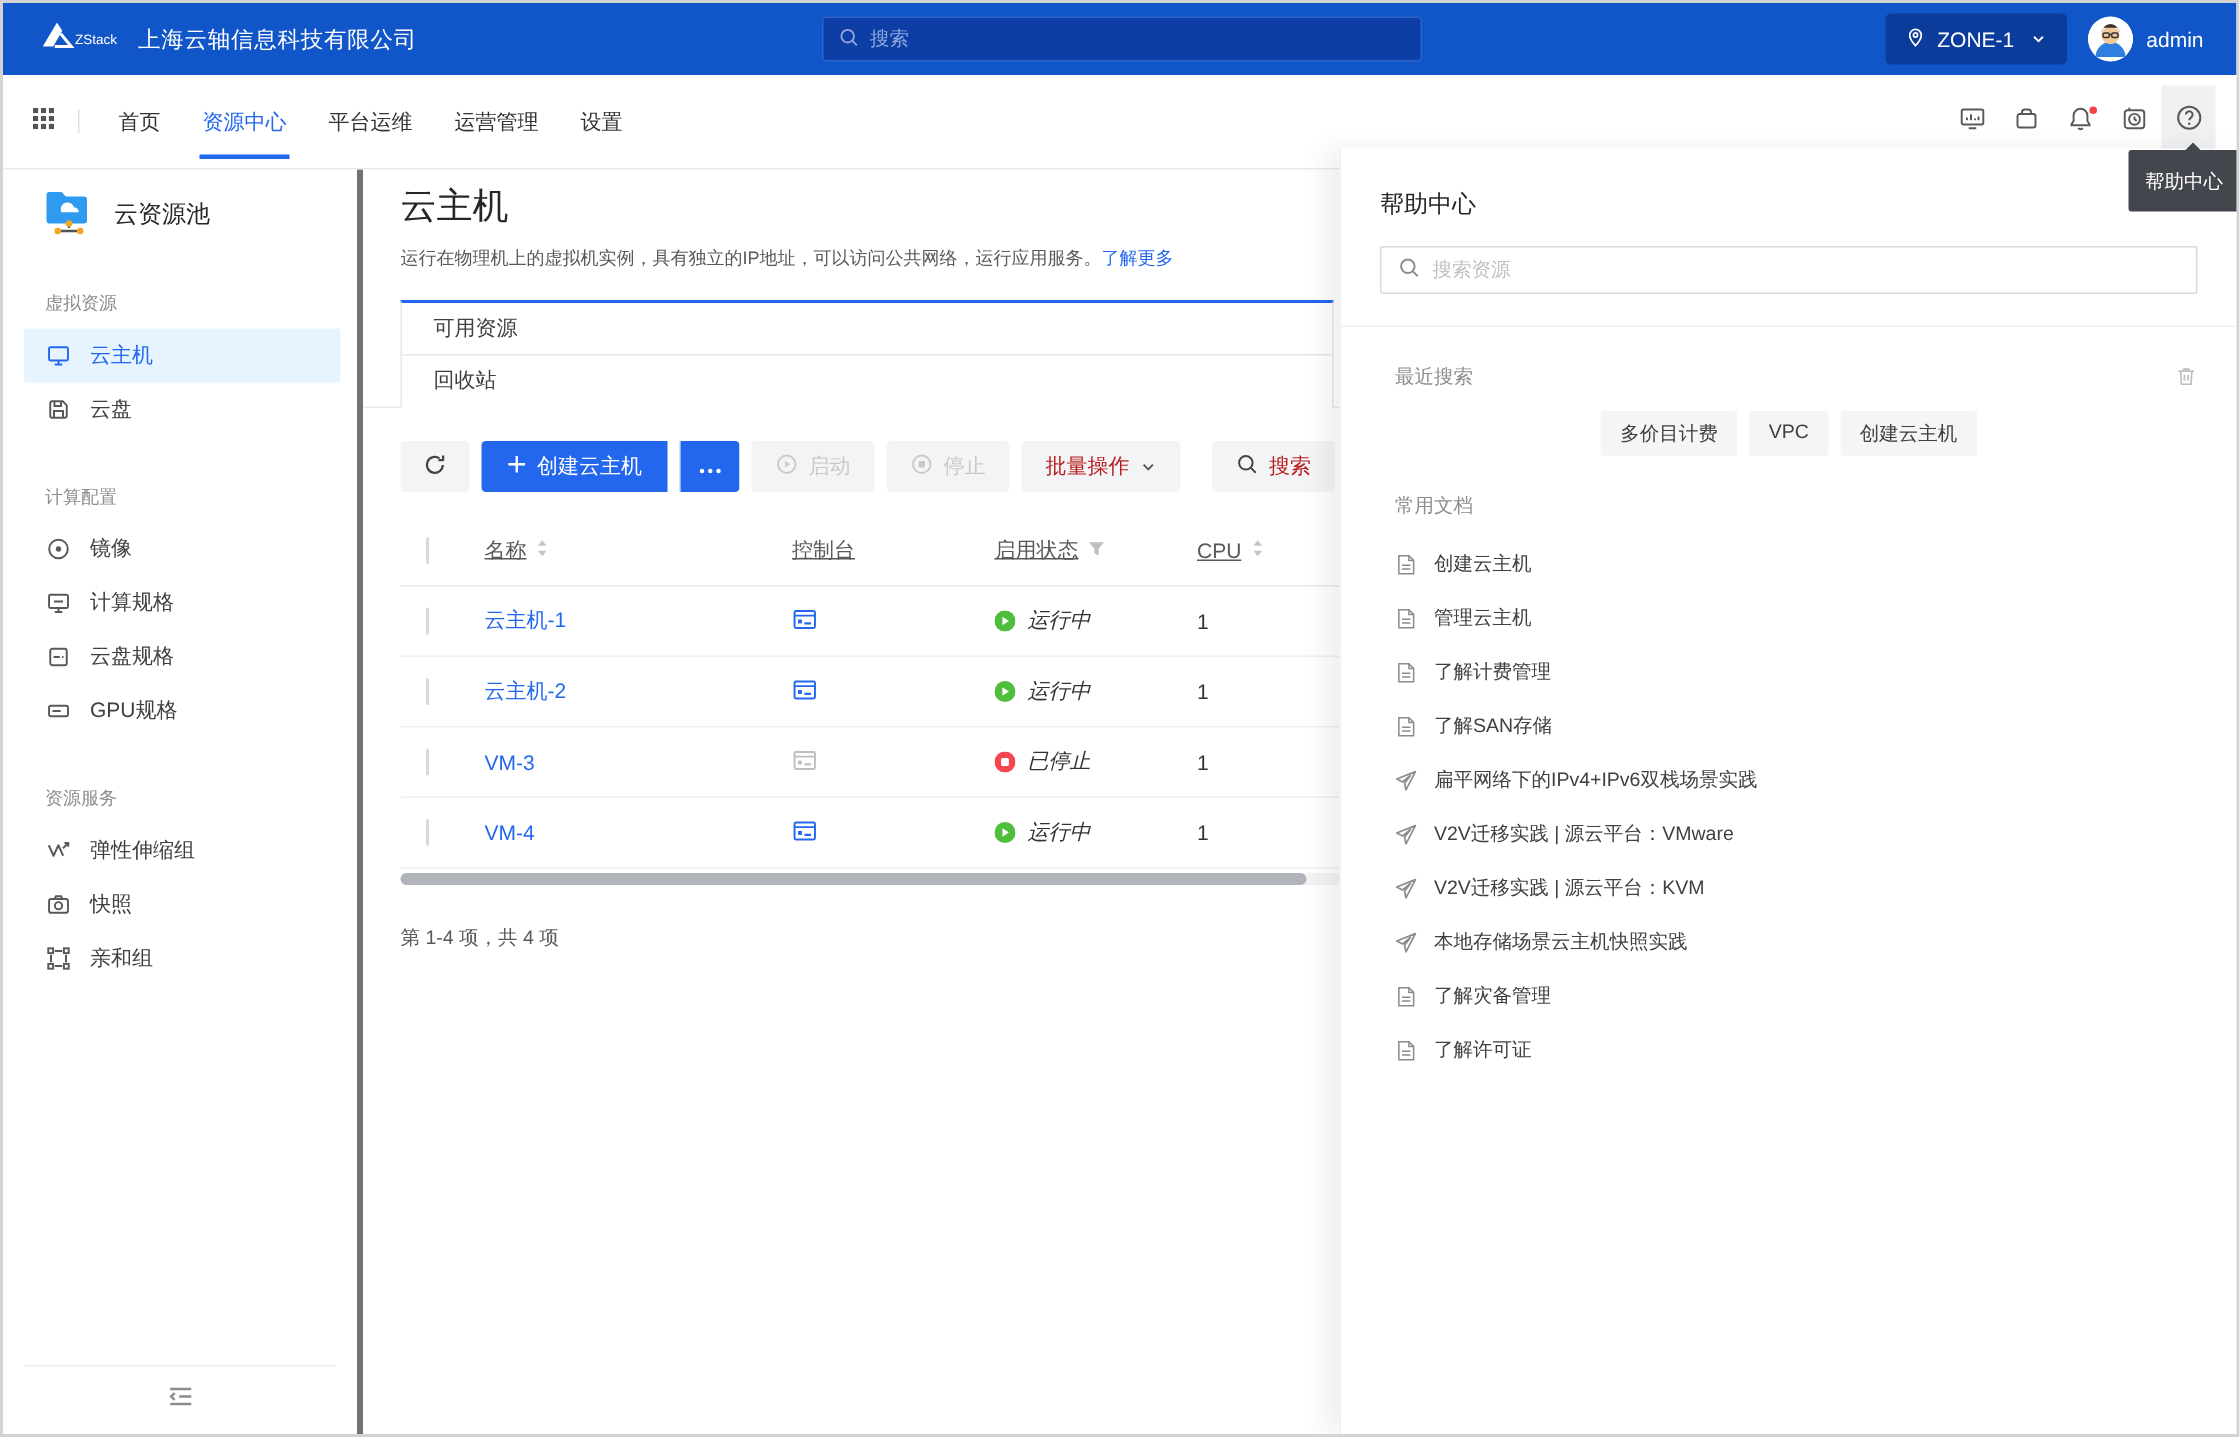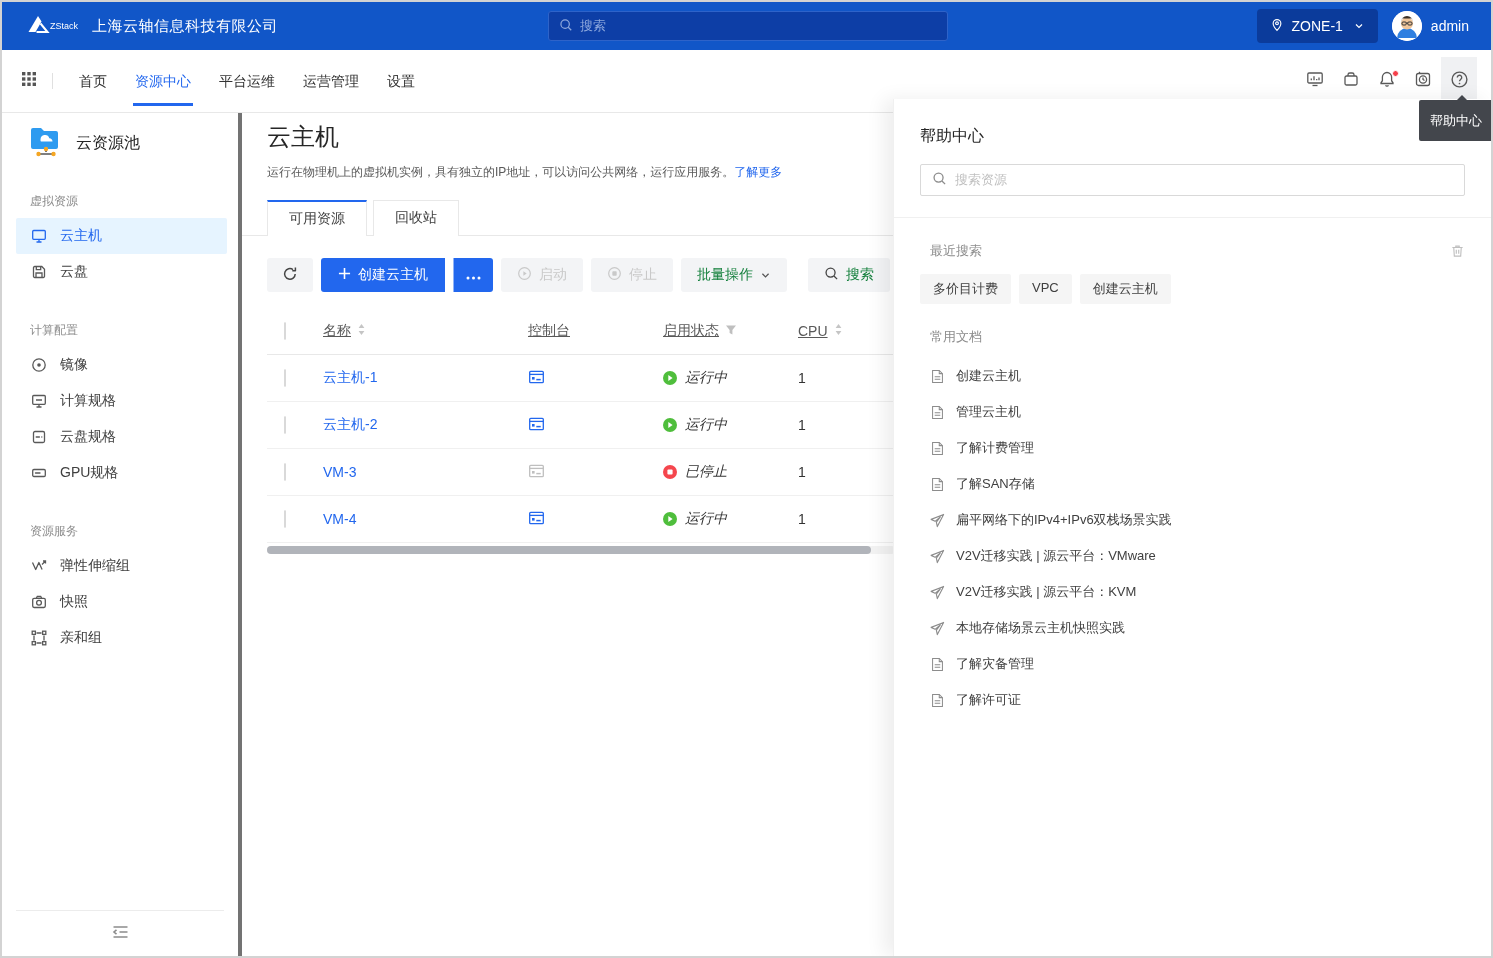--- a/index.html
+++ b/index.html
@@ -52,30 +52,30 @@
   .side-item .s-icon { color:#595959; display:flex; width:16px; justify-content:center; }
   .side-item.active { background:#e6f4ff; color:#2267ee; }
   .side-item.active .s-icon { color:#2267ee; }
   .sidebar-footer { position:absolute; bottom:0; left:14px; right:14px; height:46px;
     border-top:1px solid #ececec; display:flex; align-items:center; justify-content:center; color:#8c8c8c; cursor:pointer; }
   
   .main { position:absolute; left:240px; top:97px; width:653px; bottom:0; background:#fff; padding-left:25px; }
   .page-title { font-size:24px; font-weight:500; color:#262626; margin-top:22px; }
   .page-desc { font-size:12px; color:#595959; margin-top:11px; }
   .page-desc .link { color:#2267ee; cursor:pointer; }
-  .tabs { display:flex; margin-top:19px; position:relative; }
+  .tabs { display:flex; margin-top:19px; position:relative;flex-direction:column; }
   .tabs::after { content:""; position:absolute; left:-25px; right:0; bottom:0; height:1px; background:#e8e8e8; }
   .tab { height:36px; line-height:33px; padding:0 21px; border:1px solid #e8e8e8; border-bottom:none;
     font-size:14px; color:#404040; background:#fff; margin-right:6px; cursor:pointer; position:relative; z-index:2; }
   .tab.active { border-top:2px solid #2267ee; background:#fff; }
   .toolbar { display:flex; align-items:center; margin-top:22px; }
   .btn { height:34px; border:none; border-radius:3px; font-size:14px; display:inline-flex; align-items:center;
     justify-content:center; gap:7px; padding:0 16px; cursor:pointer; font-family:inherit; }
   .btn + .btn, .btn + .split, .split + .btn { margin-left:8px; }
-  .btn-gray { background:#f3f4f6; color:#15803d; }
+  .btn-gray { background:#f3f4f6; color:#b91c1c; }
   .btn-dis  { background:#f3f4f6; color:#c9c9c9; cursor:not-allowed; }
   .btn-icon { width:46px; padding:0; background:#f3f4f6; color:#444; }
   .split { display:inline-flex; }
   .btn-primary { background:#2267ee; color:#fff; }
   .split .bp-main { border-radius:3px 0 0 3px; padding:0 17px; }
   .split .bp-more { border-radius:0 3px 3px 0; width:40px; padding:0; border-left:1px solid rgba(255,255,255,.5); }
   .btn-search { margin-left:21px !important; }
   
   .table { margin-top:15px; width:628px; font-size:14px; }
   .thead { display:flex; align-items:center; height:48px; color:#595959; border-bottom:1px solid #e8e8e8;text-decoration:underline; }
@@ -96,21 +96,21 @@
   
   .help-panel { position:absolute; left:891px; top:97px; right:0; bottom:0; background:#fff;
     border-left:1px solid #f0f0f0; box-shadow:-9px 0 18px rgba(0,0,0,.07); z-index:20; }
   .hp-title { font-size:16px; color:#262626; margin:27px 26px 0; }
   .hp-search { margin:17px 26px 0; height:32px; border:1px solid #d9d9d9; border-radius:2px;
     display:flex; align-items:center; gap:8px; padding:0 11px; color:#bfbfbf; font-size:13px; cursor:text; }
   .hp-divider { height:1px; background:#f0f0f0; margin-top:21px; }
   .hp-section { display:flex; align-items:center; justify-content:space-between; margin:24px 26px 0; }
   .hp-section-label { font-size:13px; color:#8c8c8c; padding-left:10px; }
   .trash-btn { color:#bfbfbf; display:flex; cursor:pointer; }
-  .hp-tags { display:flex; gap:8px; margin:14px 26px 0; }
+  .hp-tags { display:flex; gap:8px; margin:14px 26px 0;justify-content:center; }
   .hp-tag { background:#f5f5f5; border-radius:2px; padding:6px 13px; font-size:13px; color:#404040; cursor:pointer; }
   .hp-docs { margin:12px 26px 0; }
   .hp-doc { display:flex; align-items:center; gap:11px; height:36px; font-size:13px; color:#404040; cursor:pointer; padding-left:10px; }
   .hp-doc .d-icon { color:#8c8c8c; display:flex; width:15px; justify-content:center; }
 </style>
 </head>
 <body>
 
 <div class="screen">
 
@@ -583,20 +583,21 @@
             <div class="col-cpu">
               <span>1</span>
             </div>
           </div>
         </div>
       <div class="hscrollbar">
         <div class="thumb"></div>
       </div>
     </div>
 
+    <div class="list-footer">第 1-4 项，共 4 项</div>
   </main>
 
   <aside class="help-panel">
     <div class="hp-title">帮助中心</div>
     <div class="hp-search">
       <span>
         <svg width="15" height="15" viewBox="0 0 16 16" fill="none" stroke="#8c8c8c" stroke-width="1.4">
             <circle cx="7" cy="7" r="4.8"></circle>
             <path d="M10.6 10.6L14 14"></path>
           </svg>

